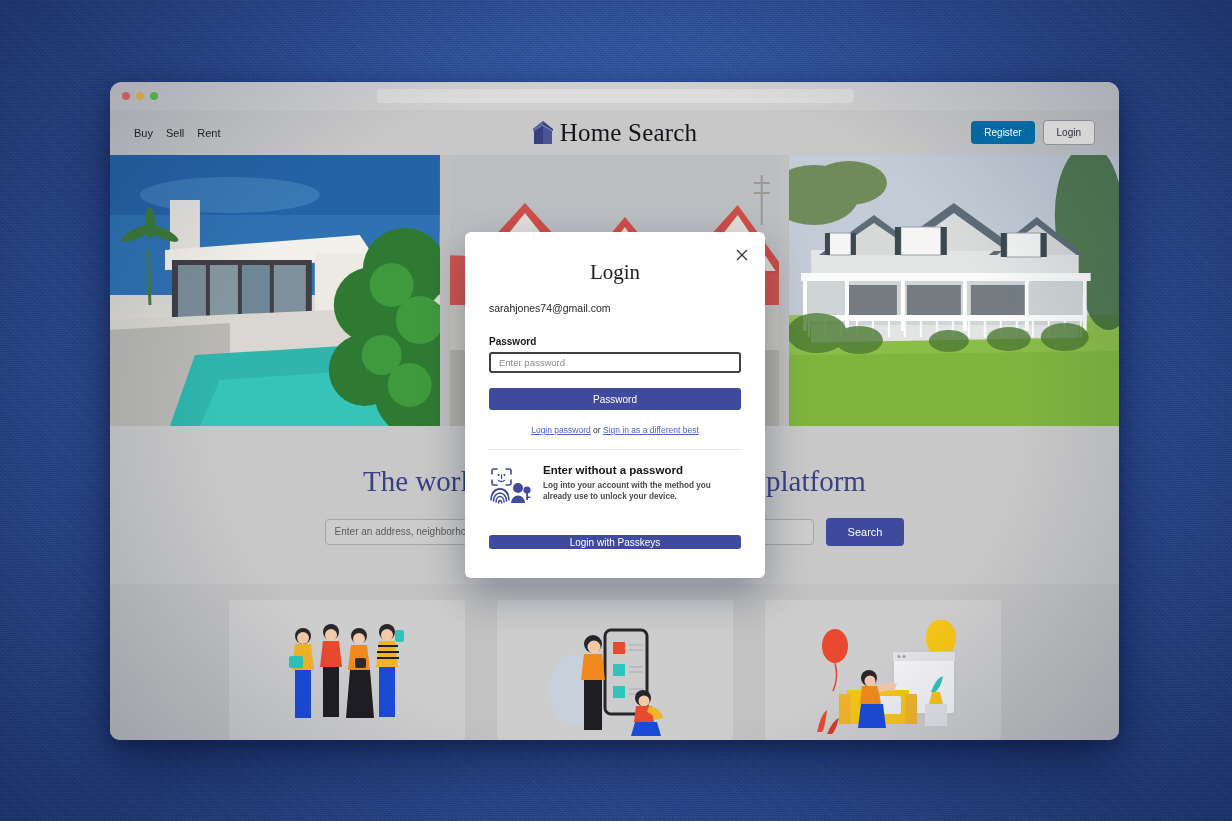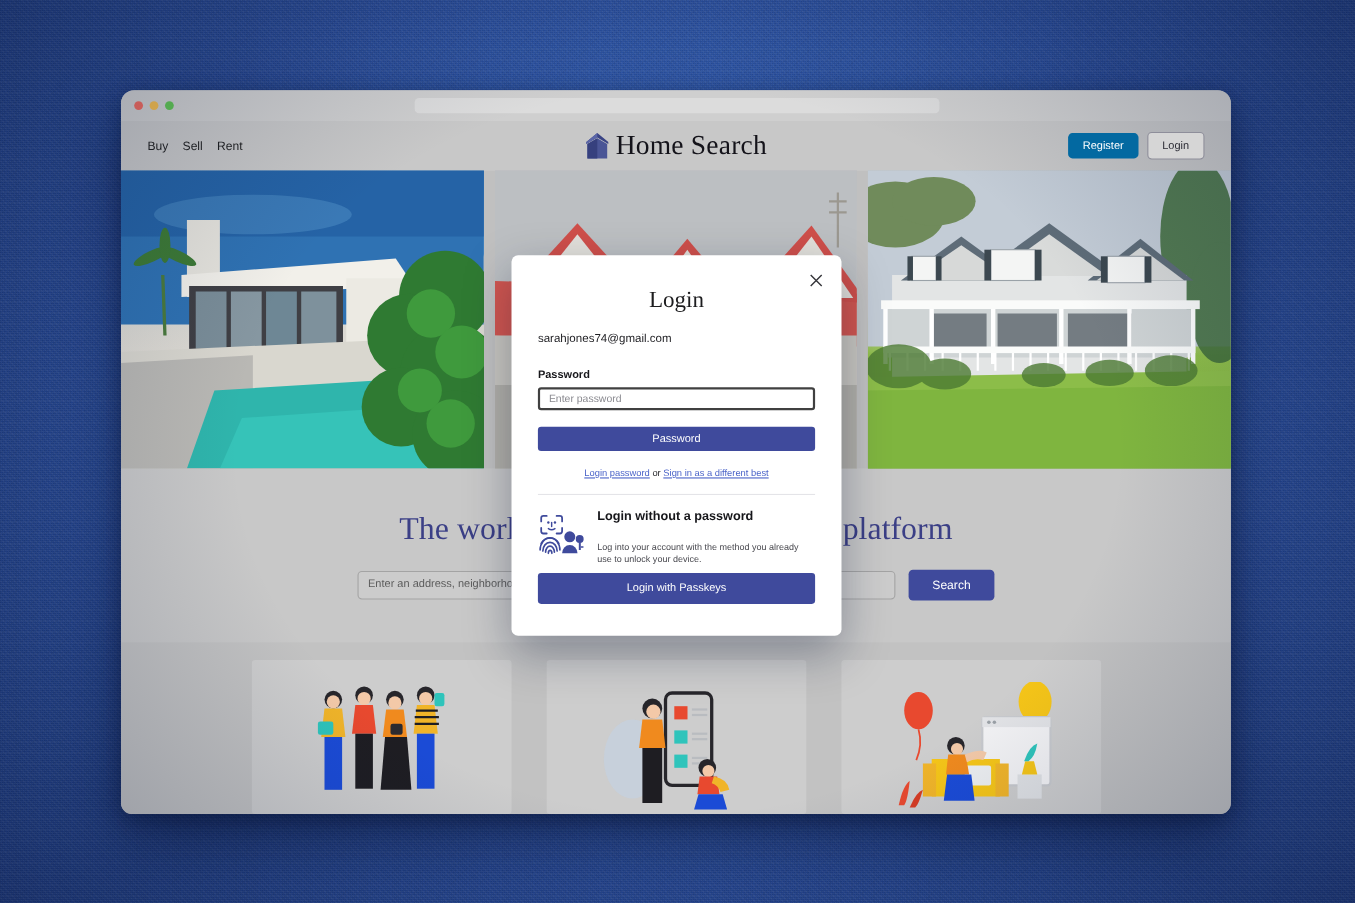--- a/index.html
+++ b/index.html
@@ -169,23 +169,23 @@
   .links-row {
     text-align:center; font-size:8.5px; color:#2b2b2f;
     margin-top:15px;
   }
   .links-row a { color:#4a63c8; text-decoration:underline; cursor:pointer; }
   .divider { height:1px; background:#e4e4e8; margin-top:14px; }
 
   .passkey-block { display:flex; gap:12px; margin-top:14px; align-items:flex-start; }
   .passkey-icons { width:42px; flex:none; padding-top:2px; }
   .pk-title { font-size:11.5px; font-weight:bold; color:#16161a; }
-  .pk-desc { font-size:8.2px; color:#4a4a50; line-height:1.38; margin-top:16px; }
+  .pk-desc { font-size:8.2px; color:#4a4a50; line-height:1.38; margin-top:4px;font-weight:bold; }
   .btn-passkeys {
-    width:100%; margin-top:6px; height:28px;
+    width:100%; margin-top:25px; height:14px;
     background:#3f4a9c; color:#fff; border:none; border-radius:3px;
     font-size:10px; cursor:pointer; font-family:"Liberation Sans", sans-serif;
   }
 </style>
 </head>
 <body>
 
 <div class="noise"></div>
 
 <div class="browser">
@@ -541,19 +541,19 @@
         <g fill="#3f4a9c">
           <circle cx="29" cy="22" r="5"></circle>
           <path d="M22 37 a7 7.5 0 0 1 14 0 z"></path>
           <circle cx="38" cy="24" r="3.6"></circle>
           <path d="M37.2 27 h1.8 v7 h-1.8 z"></path>
           <path d="M39 30.5 h2.4 v1.5 h-2.4 z"></path>
         </g>
       </svg>
     </div>
     <div>
-      <div class="pk-title">Login without a password</div>
+      <div class="pk-title">Enter without a password</div>
       <div class="pk-desc">Log into your account with the method you already use to unlock your device.</div>
     </div>
   </div>
 
   <button class="btn-passkeys">Login with Passkeys</button>
 </div>
 
 </body></html>

